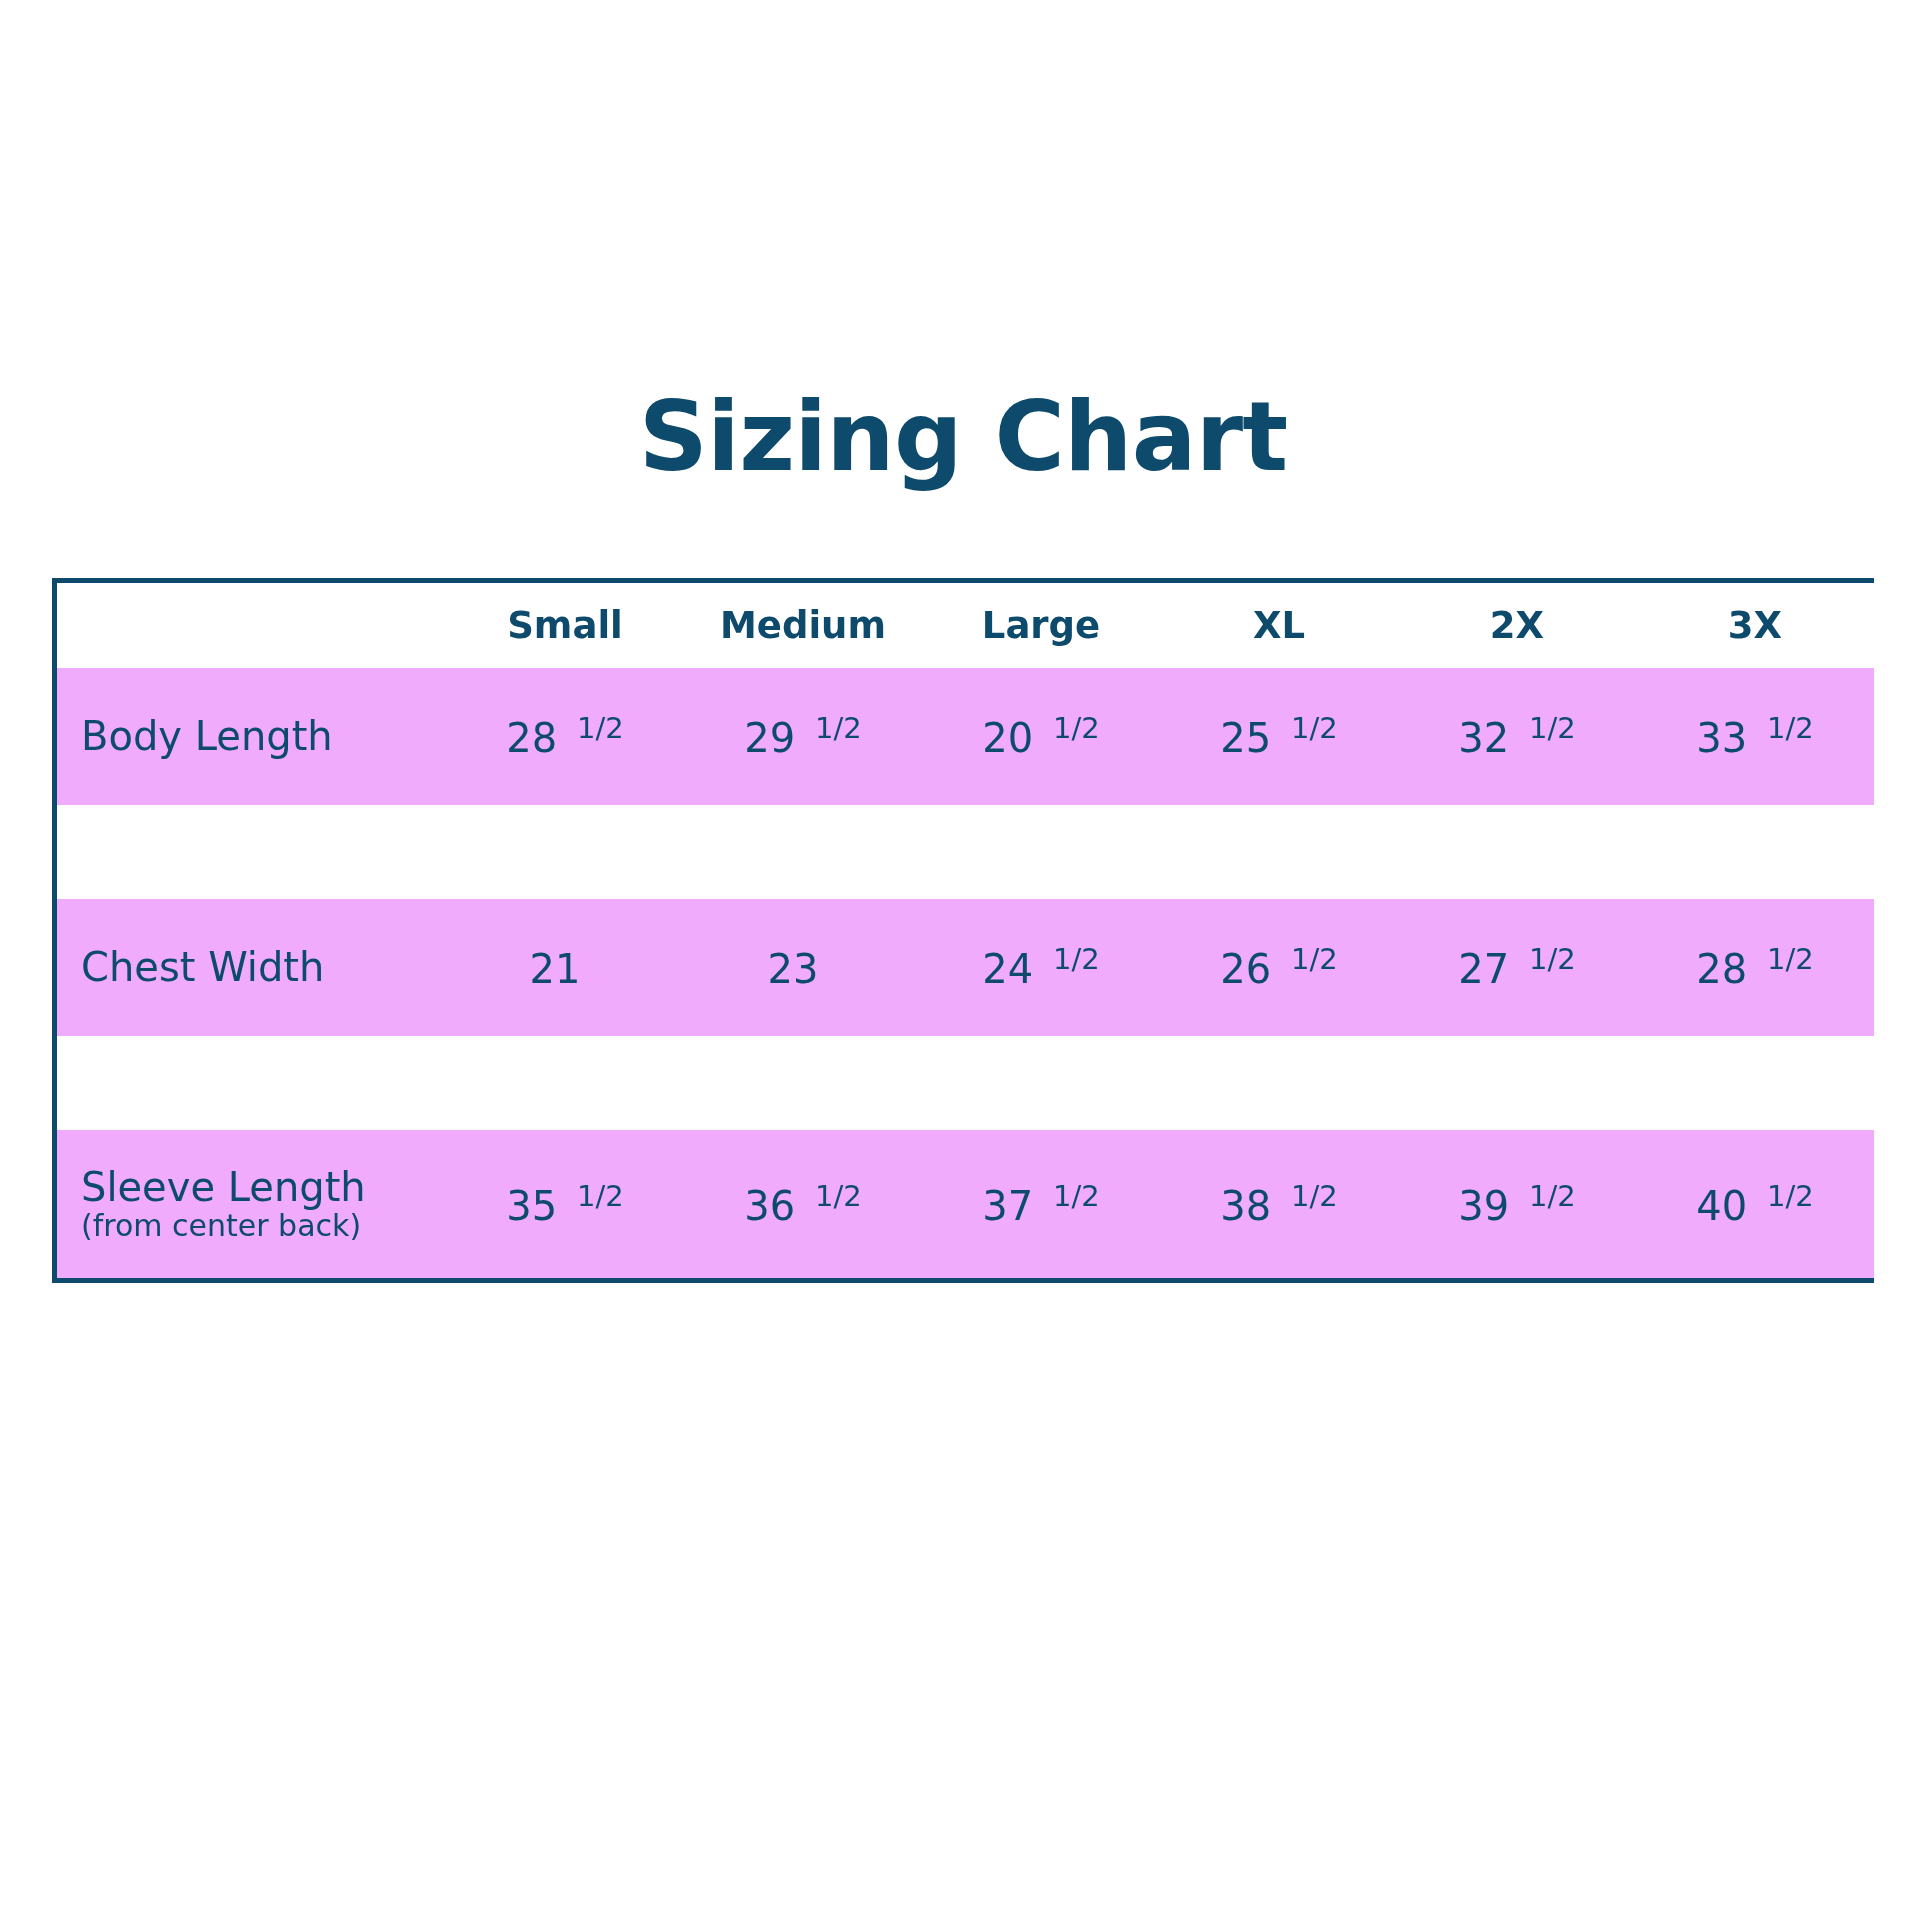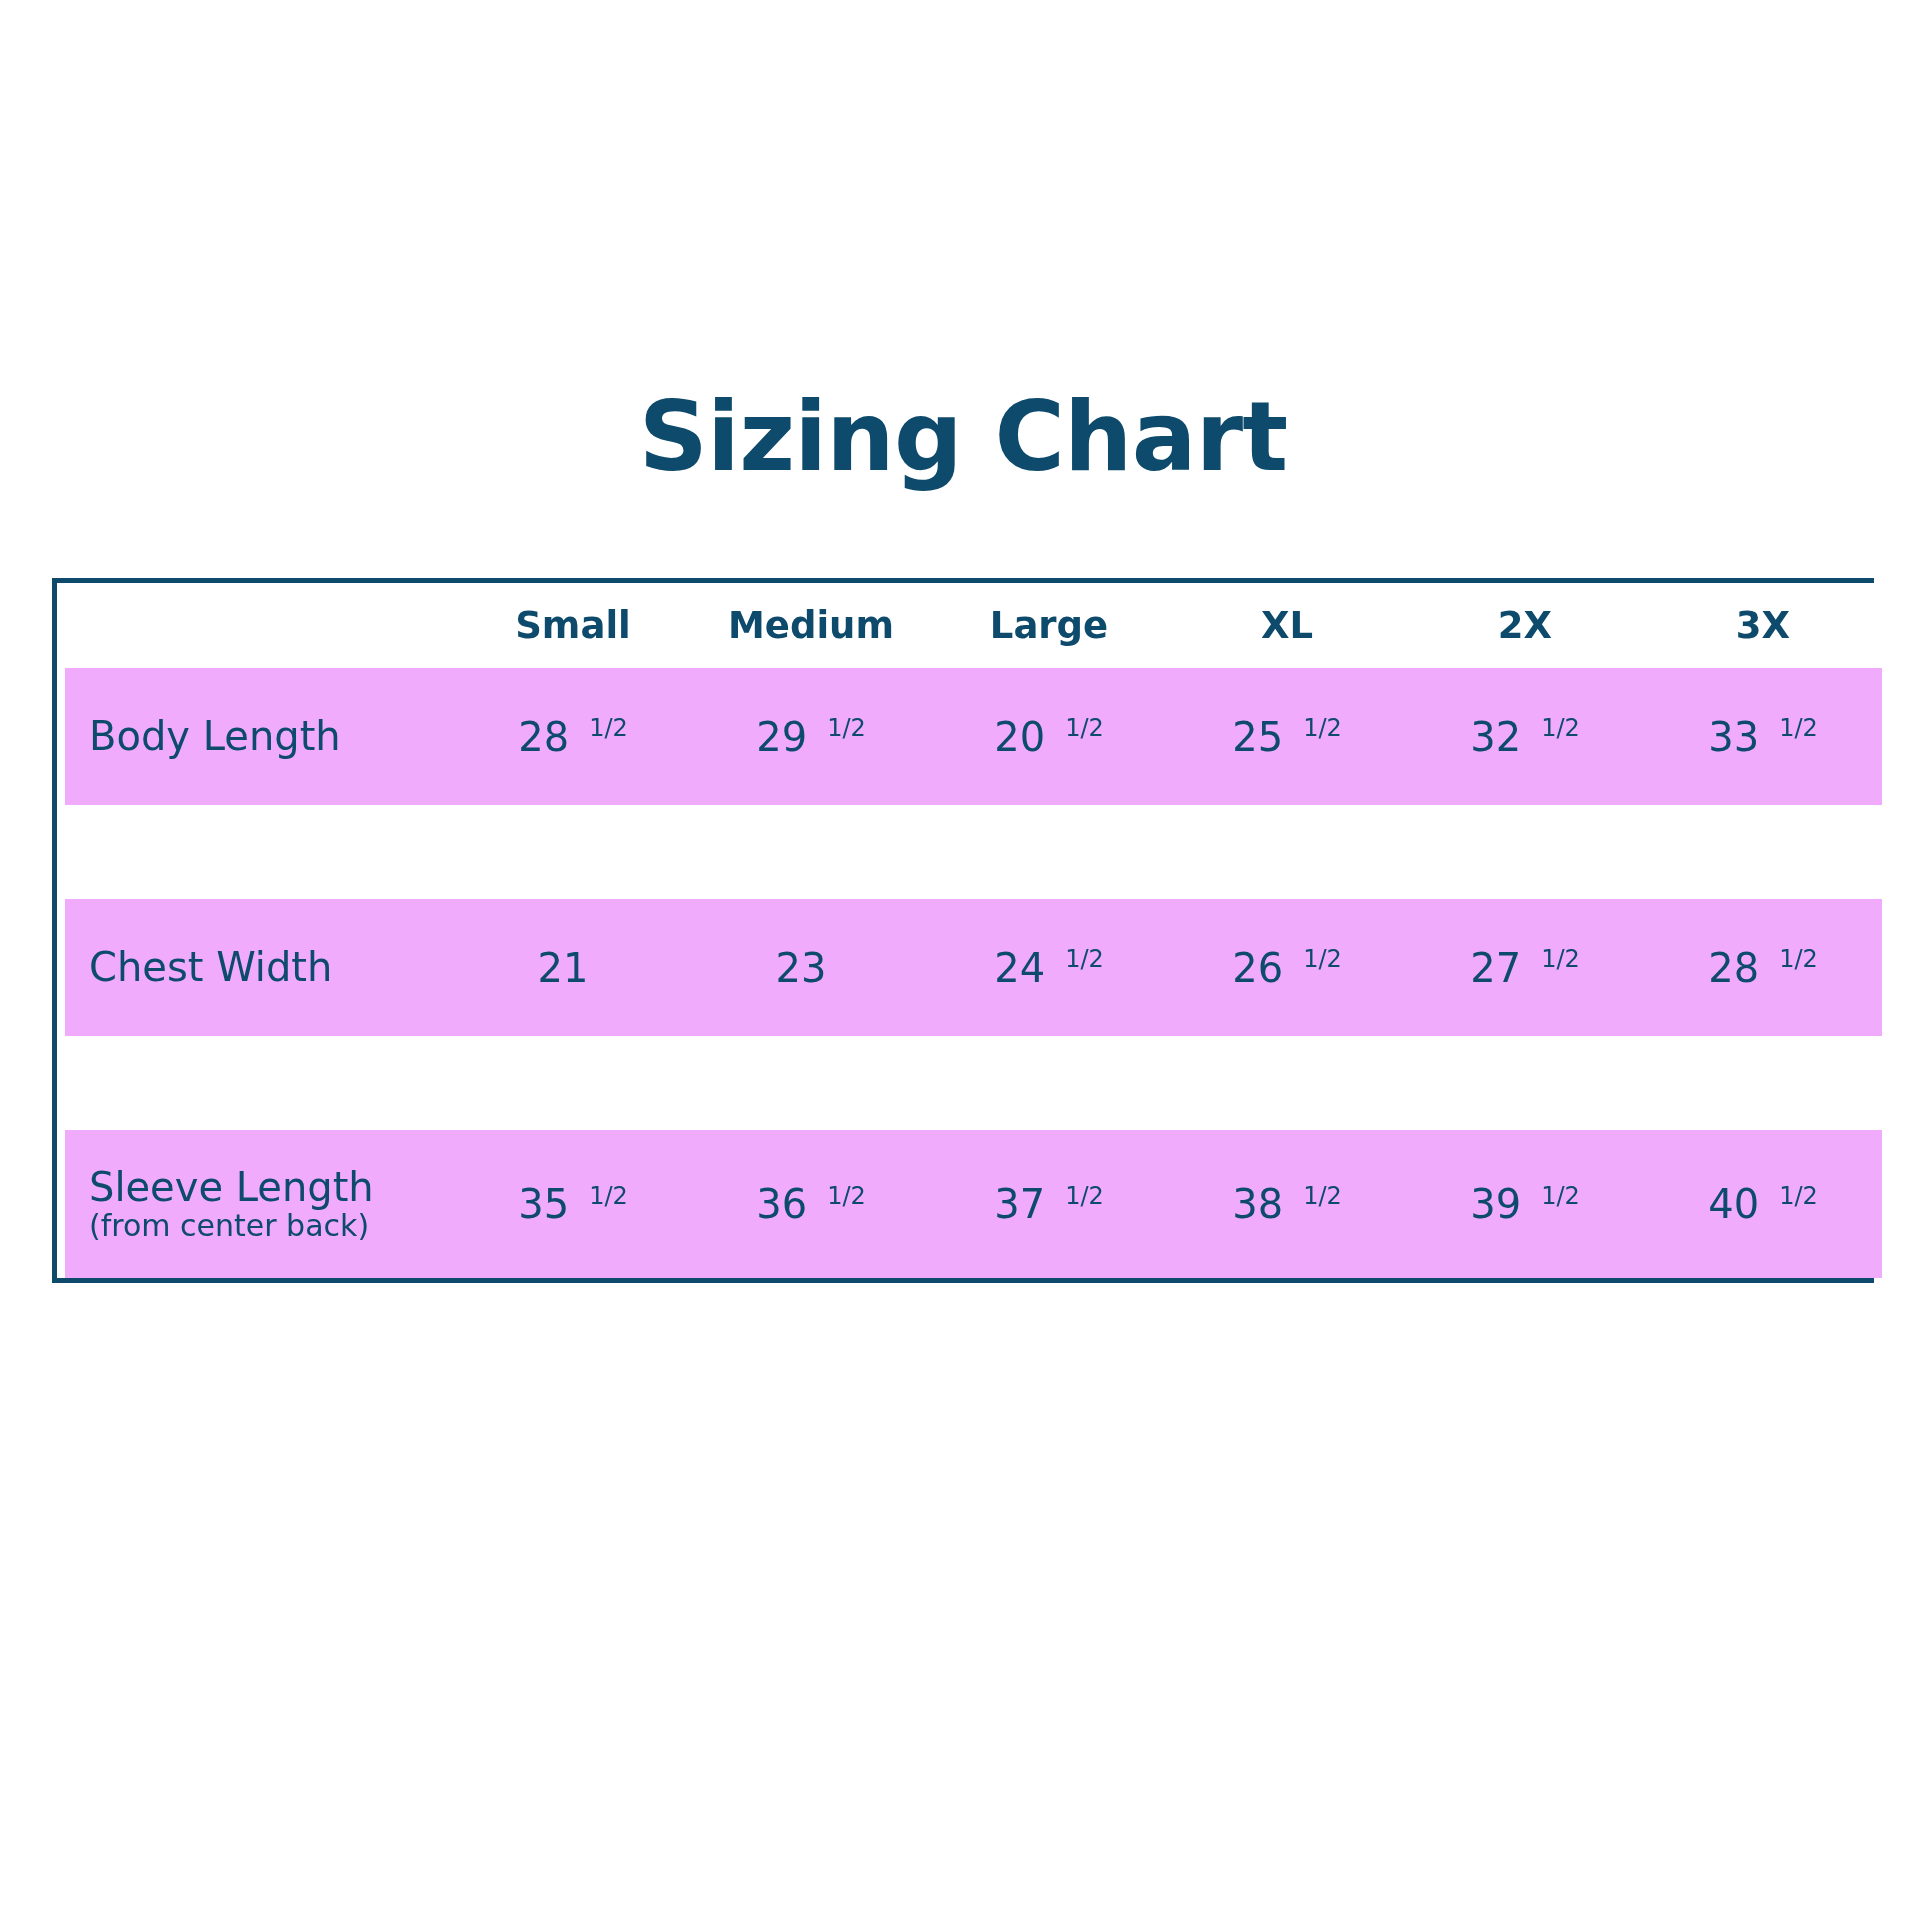--- a/index.html
+++ b/index.html
@@ -37,21 +37,20 @@
 
   
   .table-wrap {
     position: absolute;
     left: 52px;
     top: 578px;
     width: 1822px;
     border: 5.4px solid #0d4a6b;
     box-sizing: border-box;
     background: #ffffff;
-    padding-left: 8px;
   }
   table.sizing {
     border-collapse: collapse;
     width: 100%;
     table-layout: fixed;
   }
   table.sizing col.lbl { width: 389px; }
   table.sizing col.sz  { width: 238px; }
 
   tr.header-row td {
@@ -94,21 +93,21 @@
   }
 
   .val {
     text-align: center;
     font-size: 40px;
     font-weight: 400;
     color: #0d4a6b;
     white-space: nowrap;
   }
   .val .frac {
-    font-size: 24px;
+    font-size: 29px;
     vertical-align: super;
     margin-left: 20px;
     letter-spacing: 0px;
   }
 
   
   .notes {
     position: absolute;
     left: 83px;
     top: 1364px;

